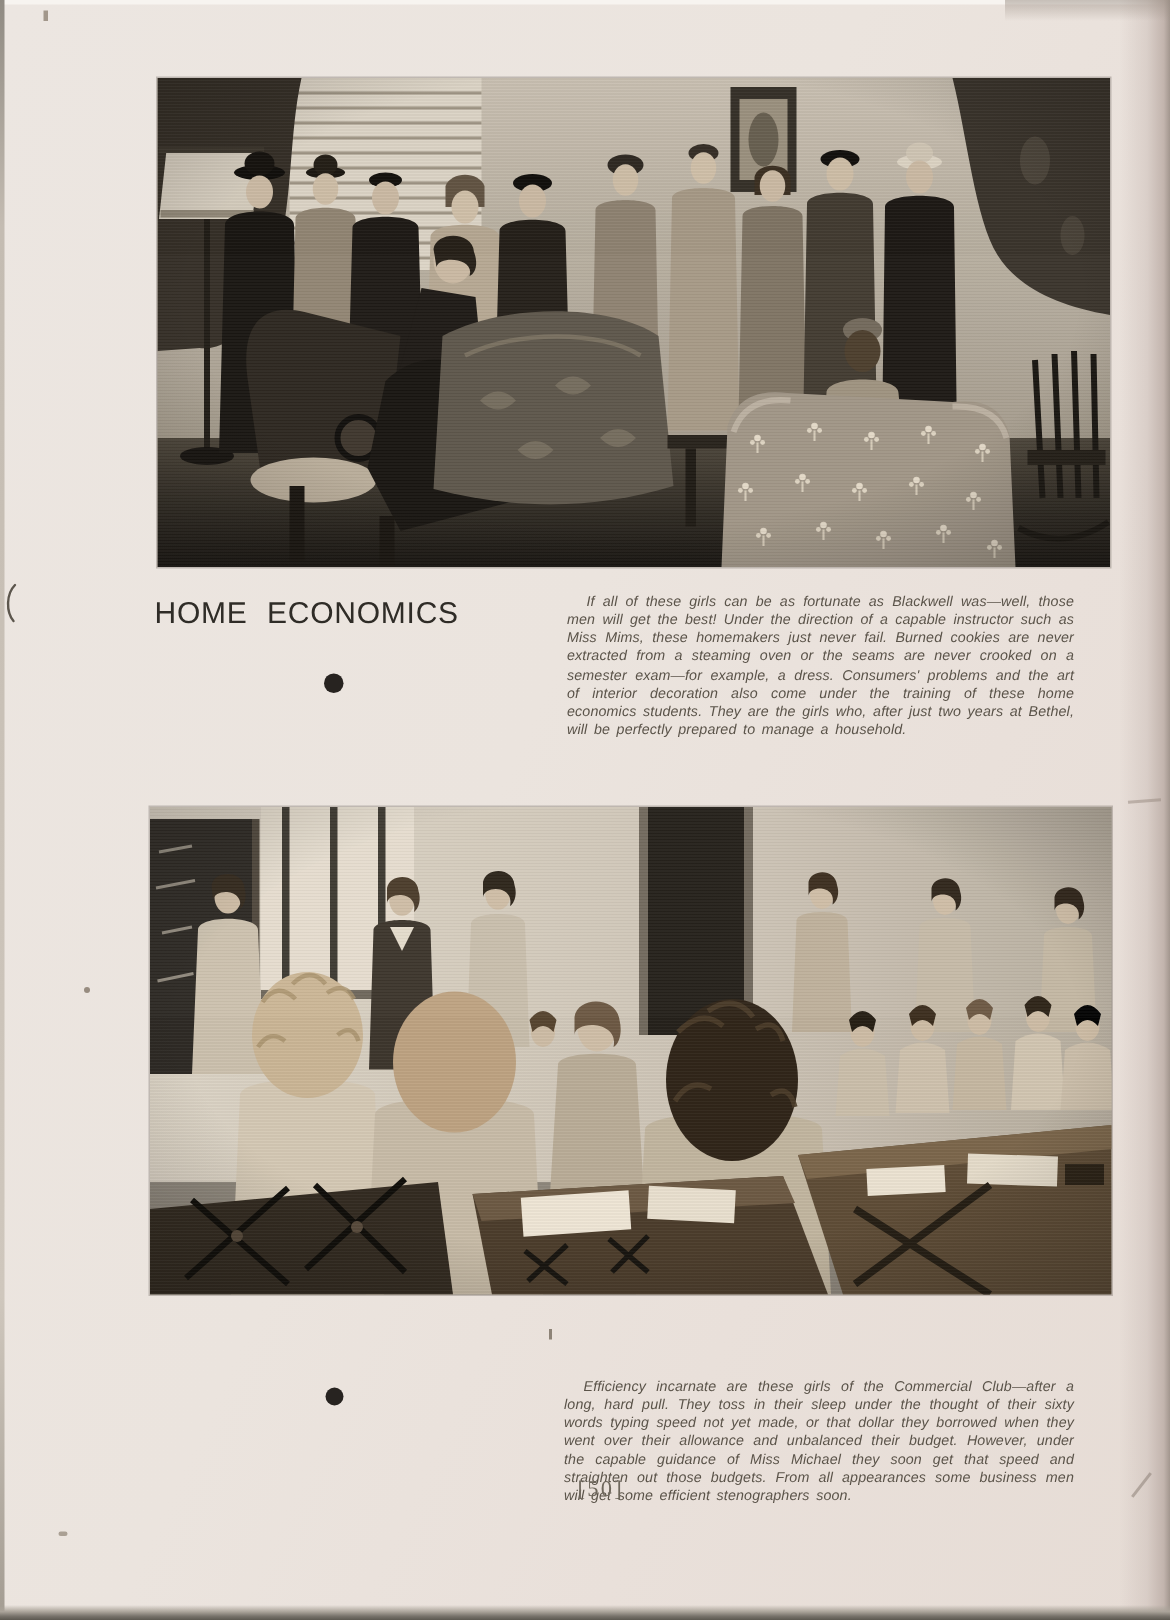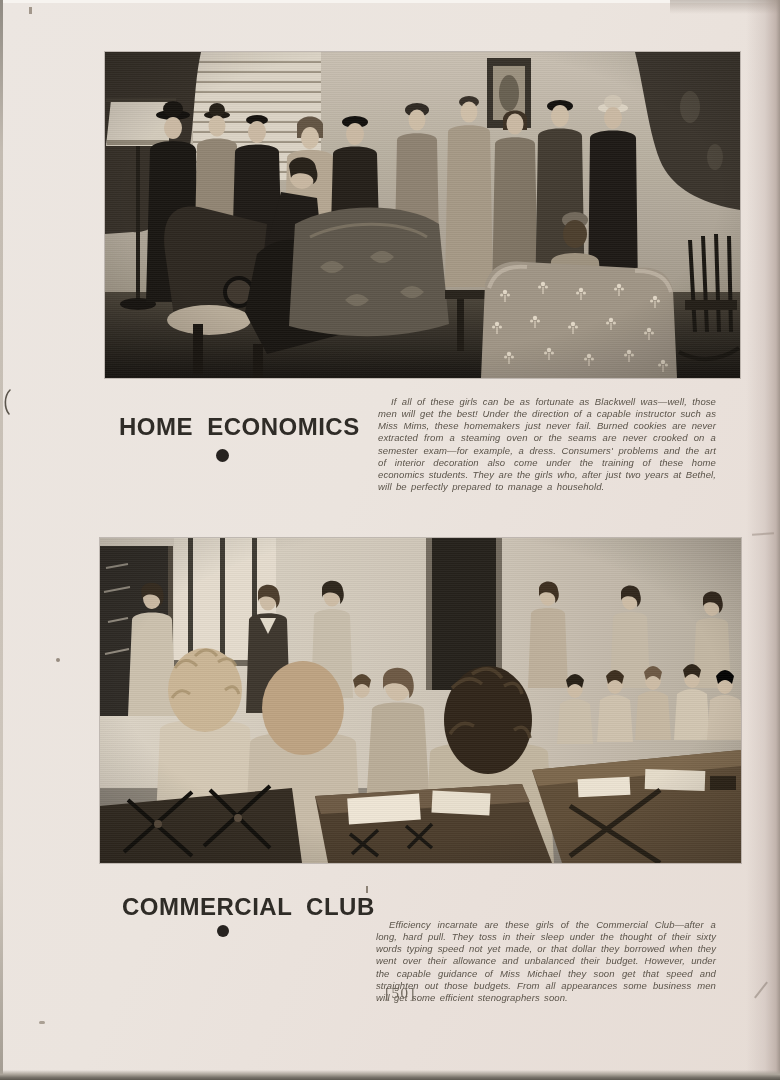--- a/index.html
+++ b/index.html
@@ -21,21 +21,21 @@
   
   .photo{position:absolute;margin:0;padding:0;background:#8f887d;
     box-shadow:0 0 0 1px rgba(60,52,44,.25);}
   .photo svg{display:block;width:100%;height:100%;filter:sepia(.12) contrast(.98);}
   .photo::after{content:"";position:absolute;inset:0;pointer-events:none;
     background:repeating-linear-gradient(0deg,rgba(255,255,255,.035) 0 1px,rgba(20,16,12,.035) 1px 2px);}
   .photo1{left:105px;top:52px;width:635px;height:326px;}
   .photo2{left:100px;top:538px;width:641px;height:325px;}
   
   .sec-title{
-    position:absolute;margin:16px;font-weight:700;font-size:24px;line-height:1;
+    position:absolute;margin:0;font-weight:400;font-size:20px;line-height:1;
     letter-spacing:.5px;word-spacing:7px;color:#2f2c27;white-space:nowrap;
   }
   .title1{left:103px;top:399px;}
   .title2{left:106px;top:879px;}
   .bullet{position:absolute;border-radius:50%;background:#272320;}
   .bullet1{left:216px;top:449px;width:13px;height:13px;}
   .bullet2{left:217px;top:925px;width:12px;height:12px;}
   .body-col{
     position:absolute;margin:0;font-size:9.5px;line-height:12.15px;color:#5a5349;
     text-align:justify;text-indent:13px;letter-spacing:.1px;word-spacing:1.6px;font-style:italic;
@@ -294,21 +294,20 @@
         <polygon points="432,232 641,212 641,228 438,248" fill="#7a6448"></polygon>
         <rect x="478" y="240" width="52" height="18" fill="#e5e0d4" transform="rotate(-3 504 249)"></rect>
         <rect x="545" y="232" width="60" height="20" fill="#dfd9cc" transform="rotate(2 575 242)"></rect>
         <rect x="610" y="238" width="26" height="14" fill="#2a2014"></rect>
         <path d="M470 268 L560 325 M560 252 L470 318" stroke="#241c12" stroke-width="5"></path>
       </g>
       <rect x="0" y="0" width="641" height="325" fill="url(#vig2)"></rect>
     </svg>
   </figure>
 
-  <h2 class="sec-title title2">COMMERCIAL  CLUB</h2>
   <div class="bullet bullet2"></div>
   <p class="body-col body2">Efficiency incarnate are these girls of the Commercial Club—after a long, hard pull.  They toss in their sleep under the thought of their sixty words typing speed not yet made, or that dollar they borrowed when they went over their allowance and unbalanced their budget.  However, under the capable guidance of Miss Michael they soon get that speed and straighten out those budgets.  From all appearances some business men will get some efficient stenographers soon.</p>
 
   <p class="pagenum">[50]</p>
 
   <div class="edge-top artifact"></div>
   <div class="edge-left artifact"></div>
   <div class="edge-right artifact"></div>
   <div class="edge-bottom artifact"></div>
   <div class="corner-tr artifact"></div>

